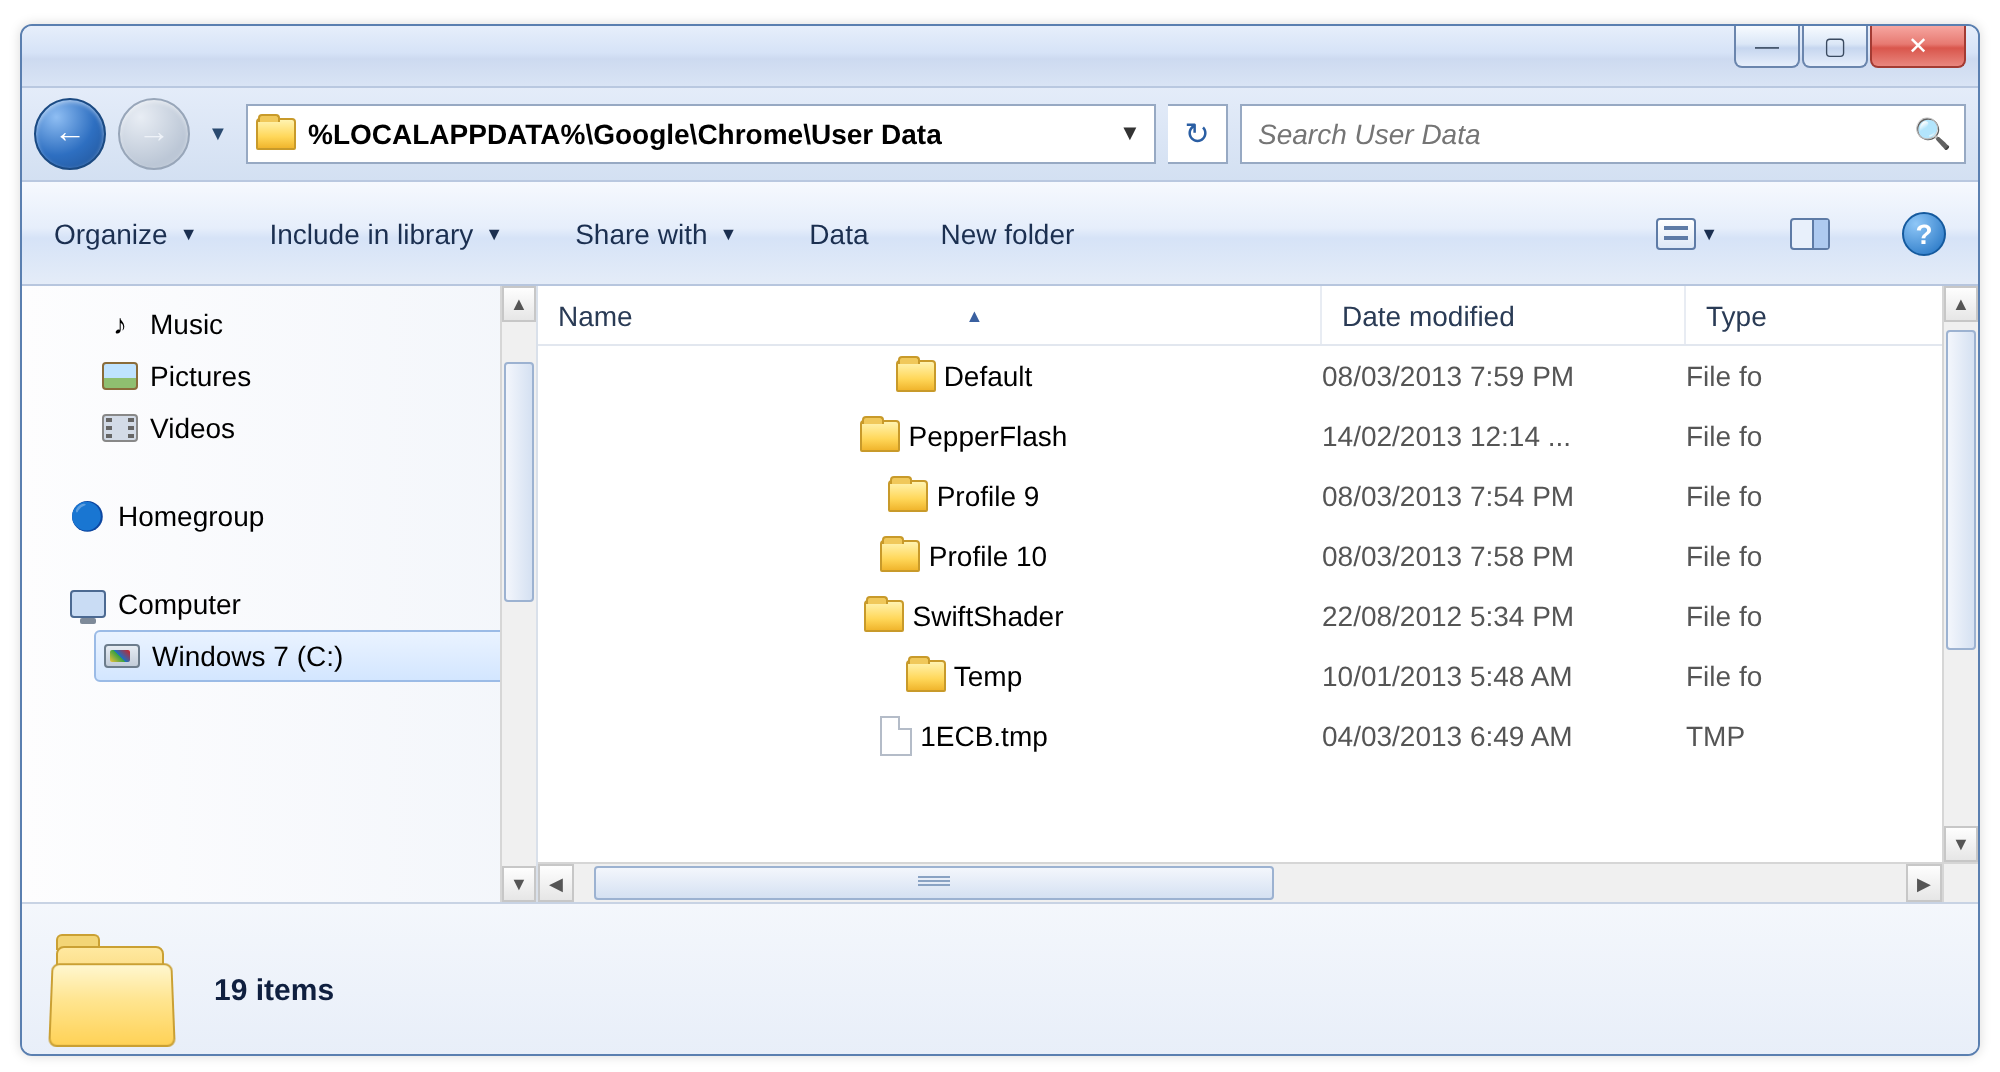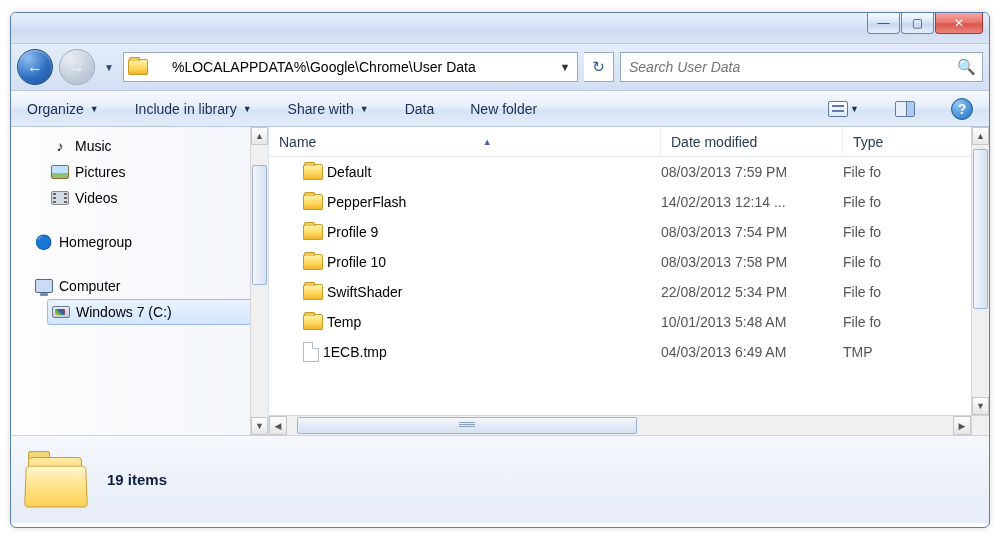--- a/index.html
+++ b/index.html
@@ -49,22 +49,22 @@
     box-shadow: inset 0 1px 2px rgba(255,255,255,.5);
   }
   .nav-btn.disabled {
     background: radial-gradient(circle at 30% 25%, #e8edf4 0%, #bcc7d6 70%);
     border-color: #98a6b9; color: #eef2f8;
   }
   .nav-drop { width:16px; color:#2a4a70; font-size:10px; text-align:center; }
   .address-box {
     flex: 0 0 455px; height: 30px;
     background: #fff; border: 1px solid #97a9c3;
-    display: flex; align-items: center; padding: 0 2px 0 4px; gap:24px;
-    font-size: 14px; color:#000;
+    display: flex; align-items: center; padding: 0 2px 0 4px; gap:6px;
+    font-size: 14px; color:#000;font-weight:bold;
   }
   .folder-glyph {
     width: 20px; height: 16px;
     background: linear-gradient(to bottom,#fff3b0 0%,#ffd759 60%,#f0b52d 100%);
     border: 1px solid #c89a2a; border-radius: 2px 2px 1px 1px;
     position:relative; flex:0 0 auto;
   }
   .folder-glyph::before {
     content:""; position:absolute; left:0; top:-3px; width:9px; height:3px;
     background:#f0c85a; border:1px solid #c89a2a; border-bottom:none;
@@ -79,21 +79,21 @@
   }
   .search-box {
     flex: 1 1 auto; height: 30px; border:1px solid #97a9c3; background:#fff;
     display:flex; align-items:center; padding:0 6px; font-size:14px;
   }
   .search-box input { flex:1; border:none; outline:none; font-size:14px; font-style:italic; color:#0c4a6e; background:transparent; }
   .search-box .mag { color:#2a5ea3; font-size:15px; }
 
   
   .toolbar {
-    height: 36px;
+    height: 52px;
     background: linear-gradient(to bottom,#f6f9fe 0%, #e6eefb 45%, #d6e3f7 55%, #e4ecf8 100%);
     border-bottom: 1px solid #b7c6de;
     display:flex; align-items:center; padding:0 10px; gap:24px;
     font-size:14px; color:#1b2f50;
   }
   .toolbar-btn { display:flex; align-items:center; gap:6px; padding:4px 6px; cursor:default; }
   .tri { font-size:9px; color:#1b2f50; }
   .spacer { flex:1; }
   .view-btn { display:flex; align-items:center; gap:2px; }
   .view-ico { width:20px; height:16px; border:1px solid #5e7ba6; background:linear-gradient(to bottom,#fff,#dce7f6); border-radius:2px; position:relative; }
@@ -128,21 +128,21 @@
   .file-pane { flex:1; position:relative; background:#fff; overflow:hidden; }
   .columns { display:flex; height:30px; border-bottom:1px solid #e2e7ef; font-size:14px; color:#2a3b55; }
   .col { display:flex; align-items:center; padding:0 10px; border-right:1px solid #e8ecf3; }
   .col.name { flex:0 0 392px; gap:8px; }
   .col.date { flex:0 0 182px; }
   .col.type { flex:1;text-align:right; }
   .sort-arrow { font-size:9px; color:#3a60a0; }
 
   .rows { }
   .row { display:flex; align-items:center; height:30px; font-size:14px; color:#000; }
-  .cell-name { flex:0 0 392px; display:flex; align-items:center; gap:4px; padding-left:34px; }
+  .cell-name { flex:0 0 392px; display:flex; align-items:center; gap:4px; padding-left:34px;justify-content:center; }
   .cell-date { flex:0 0 182px; color:#555; }
   .cell-type { flex:1; color:#555; white-space:nowrap; overflow:hidden; }
   .file-glyph {
     width:16px; height:20px; border:1px solid #b4bcc8; background:#fff; position:relative;
   }
   .file-glyph::before { content:""; position:absolute; right:-1px; top:-1px; width:6px; height:6px; background:#fff; border-left:1px solid #b4bcc8; border-bottom:1px solid #b4bcc8; }
 
   .right-scroll {
     position:absolute; right:0; top:0; bottom:20px; width:18px;
     background:#f0f0f0; border-left:1px solid #d6d6d6;

